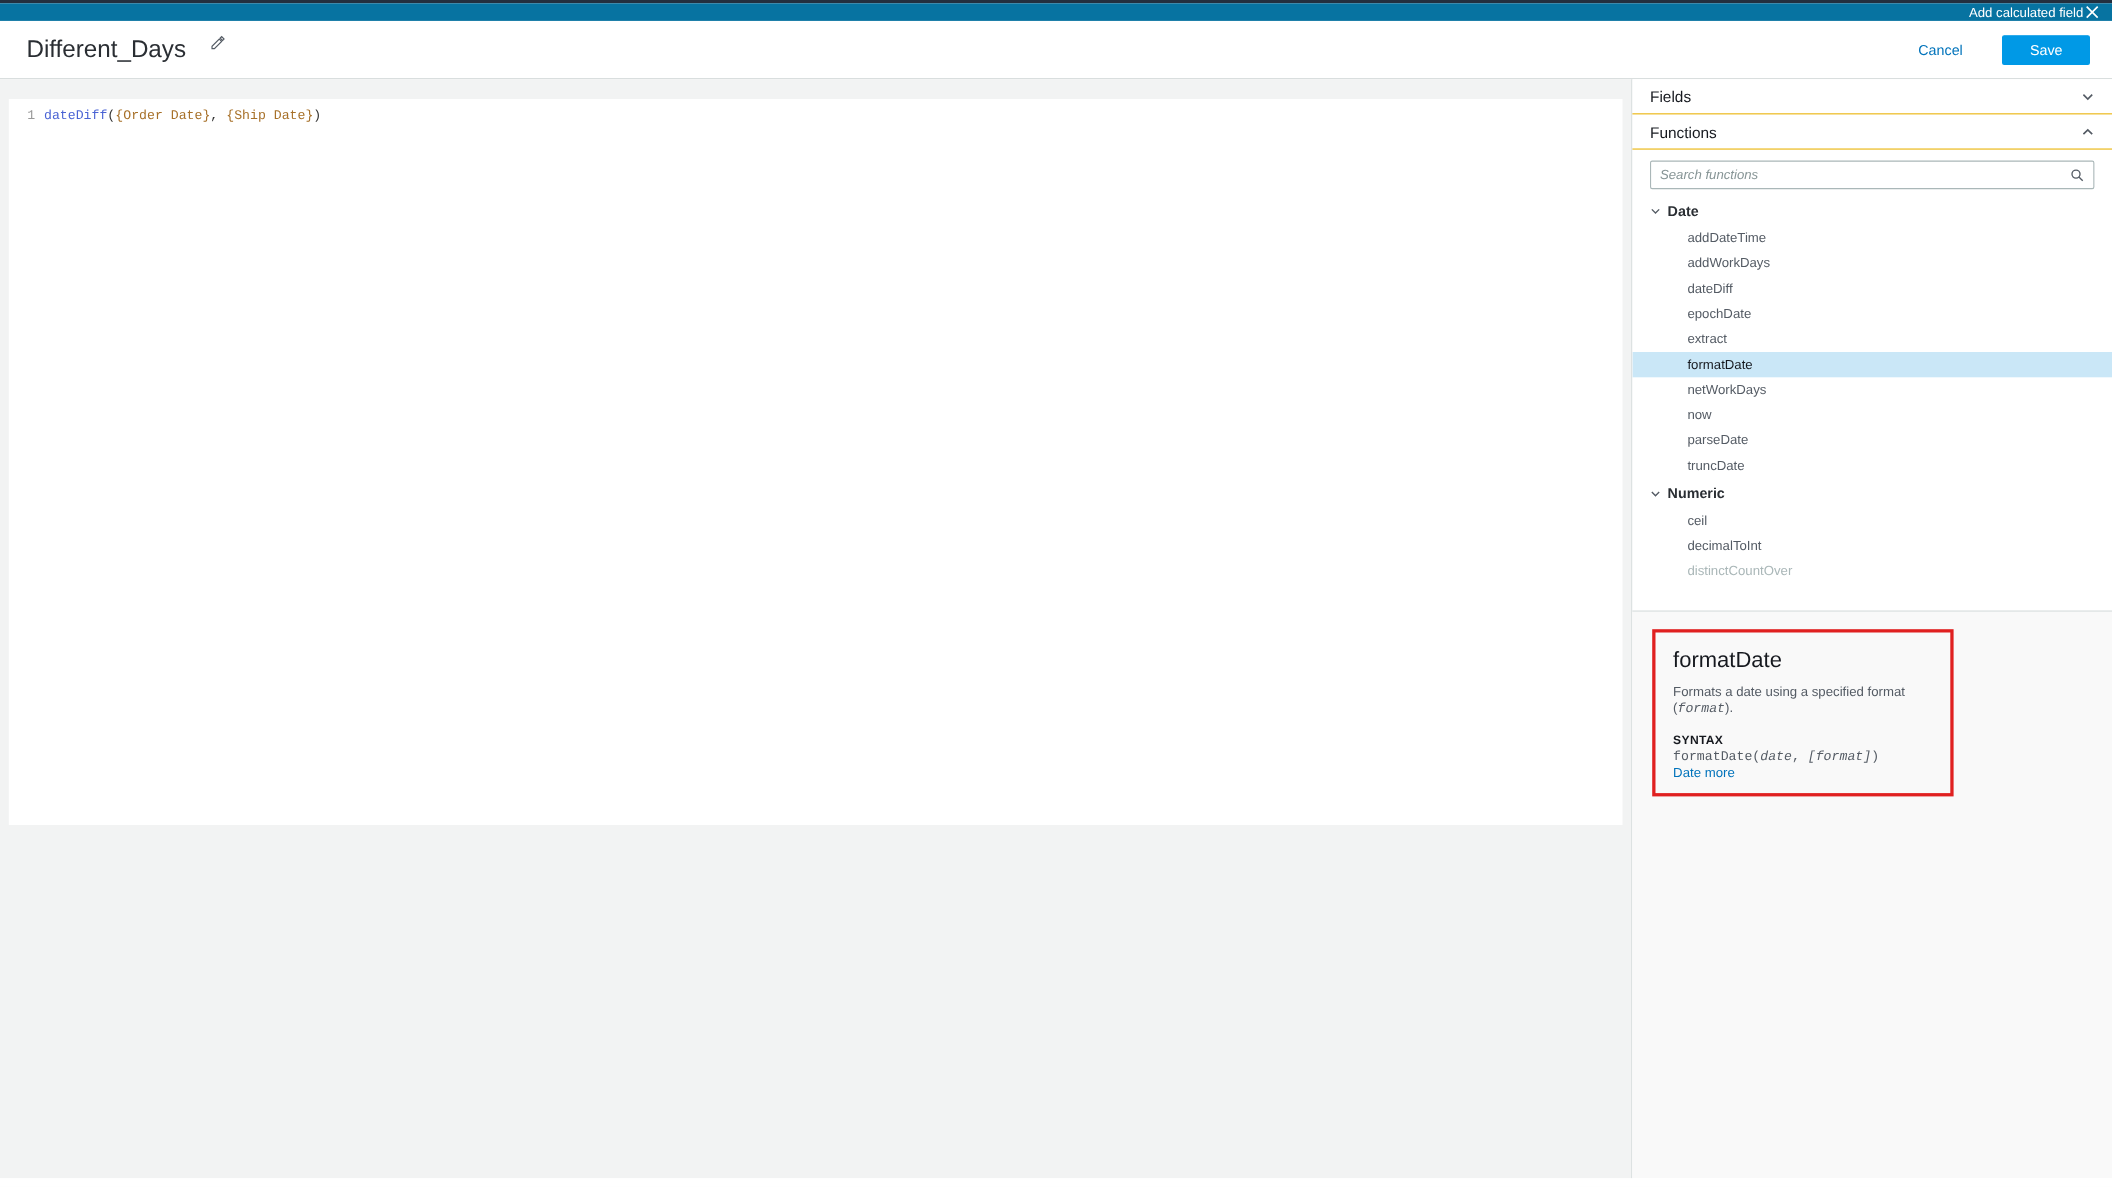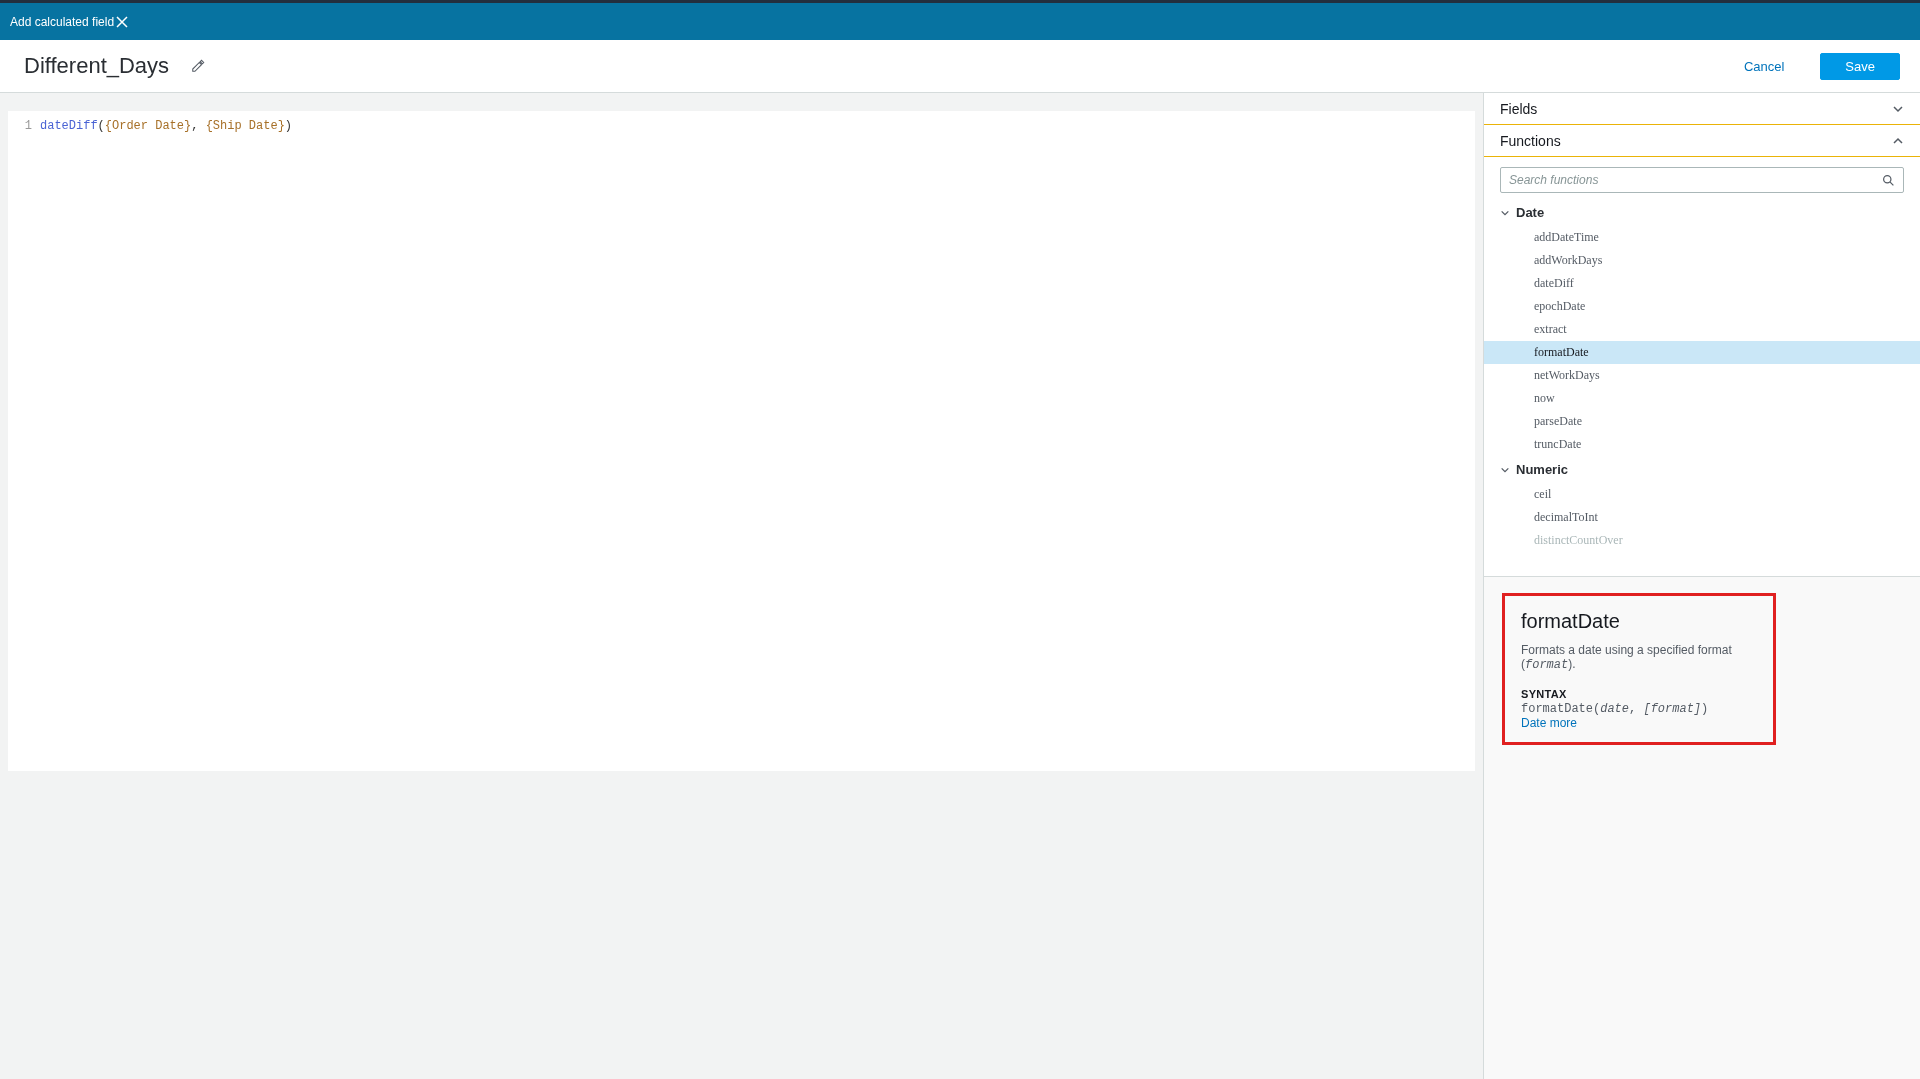--- a/index.html
+++ b/index.html
@@ -12,24 +12,24 @@
   height: 1079px;
   overflow: hidden;
 }
 .top-dark-bar {
   height: 3px;
   background: #232f3e;
 }
 .modal-header {
   background: #0773a1;
   color: #ffffff;
-  height: 37px;
-  display: flex;
-  align-items: center;
-  justify-content: flex-start;
+  height: 16px;
+  display: flex;
+  align-items: center;
+  justify-content: flex-end;
   padding: 0 10px;
 }
 .modal-header .title { font-size: 12px; font-weight: 500; }
 .modal-header .close-btn {
   cursor: pointer;
   width: 16px;
   height: 16px;
   display: flex;
   align-items: center;
   justify-content: center;
@@ -37,21 +37,20 @@
 .toolbar {
   height: 53px;
   border-bottom: 1px solid #d5dbdb;
   display: flex;
   align-items: center;
   justify-content: space-between;
   padding: 0 20px 0 24px;
 }
 .field-name-wrap {
   display: flex;
-  align-items: center;
   gap: 22px;
 }
 .field-name {
   font-size: 22px;
   font-weight: 500;
   color: #2a2e33;
 }
 .edit-icon { color: #545b64; cursor: pointer; }
 .toolbar-actions { display: flex; align-items: center; gap: 36px; }
 .cancel-btn {
@@ -156,21 +155,20 @@
   color: #2a2e33;
   cursor: pointer;
 }
 .cat-header .caret { color: #545b64; width:10px; }
 .fn-item {
   padding: 4px 16px 4px 50px;
   font-size: 12px;
   color: #545b64;
   cursor: pointer;
   line-height: 15px;
-  font-family: Liberation Serif, serif;
 }
 .fn-item.selected { background: #cae7f7; color: #16191f; }
 .fn-item.disabled { color: #aab7b8; }
 .doc-panel {
   padding: 16px 18px;
   background: #f9f9f9;
   flex: 1;
 }
 .doc-box {
   border: 3px solid #e02020;

